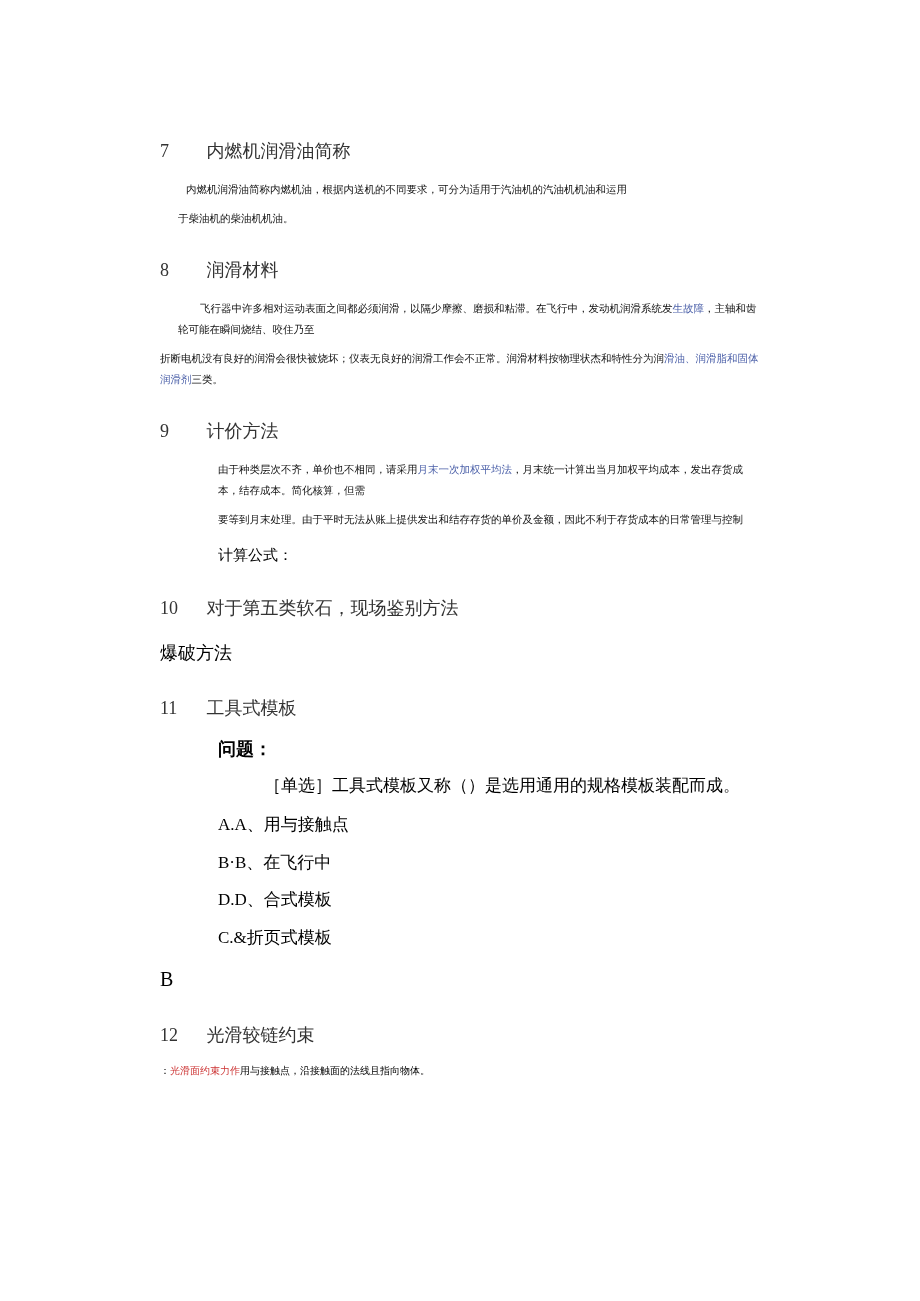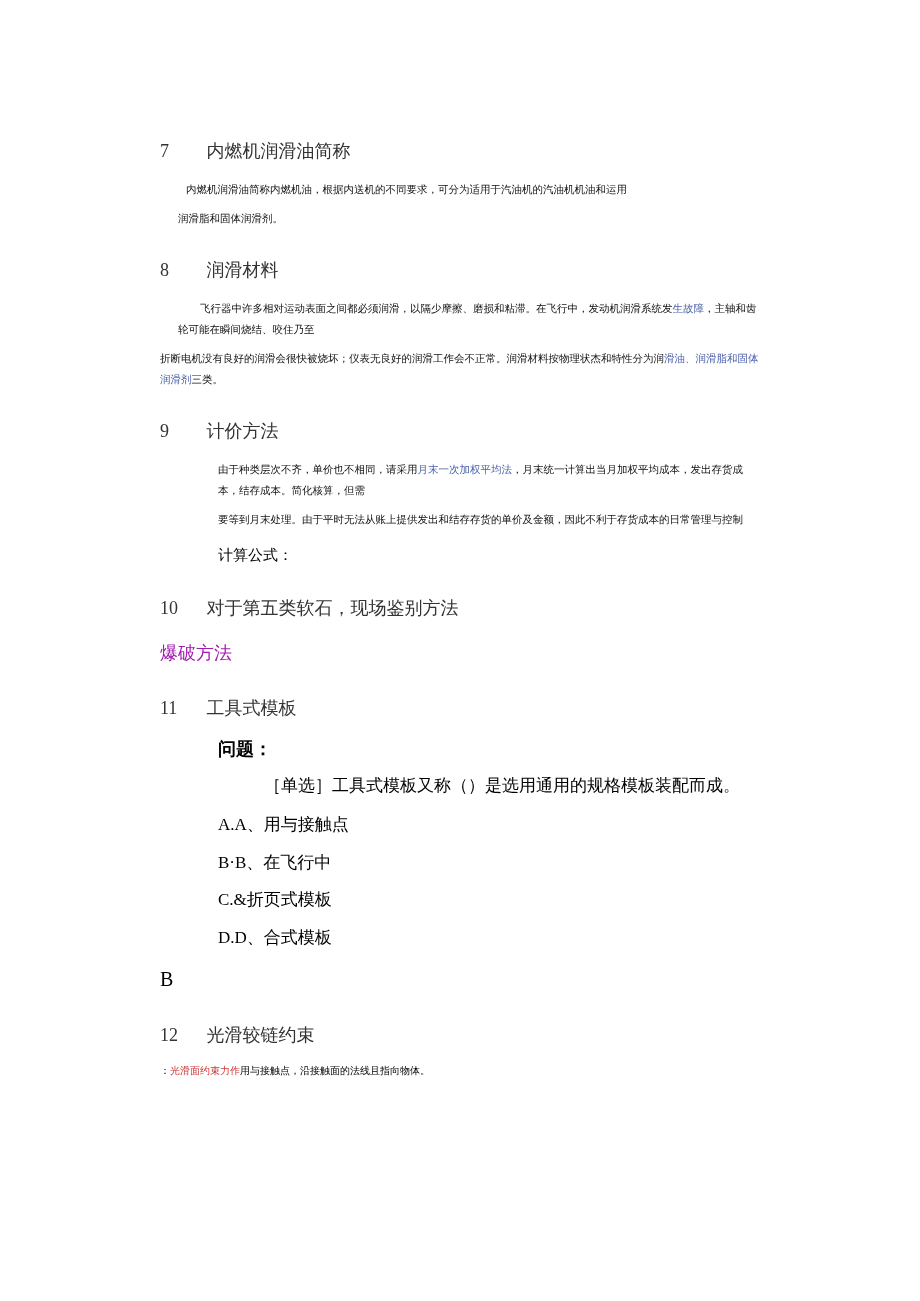--- a/index.html
+++ b/index.html
@@ -27,21 +27,21 @@
     font-size: 10.5px;
     color: #111;
     margin: 8px 0 8px 18px;
     line-height: 2.0;
   }
   .para-indent {
     text-indent: 8px;
   }
   .sub-h {
     font-size: 18px;
-    color: #a21caf;
+    color: #000000;
     margin: 18px 0 10px 0;
     font-weight: normal;
   }
   .link-blue { color: #4a5fa8; }
   .link-red  { color: #cc3333; }
   .q-block {
     margin-left: 58px;
     margin-top: 4px;
   }
   .q-label {
@@ -73,21 +73,21 @@
   }
 </style>
 </head>
 <body>
 
 <h2>
   <span class="num">7</span>
   <span>内燃机润滑油简称</span>
 </h2>
 <p class="para para-indent">内燃机润滑油简称内燃机油，根据内送机的不同要求，可分为适用于汽油机的汽油机机油和运用</p>
-<p class="para">润滑脂和固体润滑剂。</p>
+<p class="para">于柴油机的柴油机机油。</p>
 
 <h2>
   <span class="num">8</span>
   <span>润滑材料</span>
 </h2>
 <p class="para" style="text-indent:22px">
   <span>飞行器中许多相对运动表面之间都必须润滑，以隔少摩擦、磨损和粘滞。在飞行中，发动机润滑系统发</span><a class="link-blue">生故障</a><span>，主轴和齿轮可能在瞬间烧结、咬住乃至</span>
 </p>
 <p class="para" style="margin-left:0">
   <span>折断电机没有良好的润滑会很快被烧坏；仪表无良好的润滑工作会不正常。润滑材料按物理状杰和特性分为润</span><a class="link-blue">滑油、润滑脂和固体润滑剂</a><span>三类。</span>
@@ -111,22 +111,22 @@
 
 <h2>
   <span class="num">11</span>
   <span>工具式模板</span>
 </h2>
 <div class="q-block">
   <div class="q-label">问题：</div>
   <div class="q-text">［单选］工具式模板又称（）是选用通用的规格模板装配而成。</div>
   <div class="q-opt">A.A、用与接触点</div>
   <div class="q-opt">B·B、在飞行中</div>
+  <div class="q-opt">D.D、合式模板</div>
   <div class="q-opt">C.&amp;折页式模板</div>
-  <div class="q-opt">D.D、合式模板</div>
 </div>
 <div class="answer">B</div>
 
 <h2>
   <span class="num">12</span>
   <span>光滑较链约束</span>
 </h2>
 <p class="small-note">
   <span>：</span><a class="link-red">光滑面约束力作</a><span>用与接触点，沿接触面的法线且指向物体。</span>
 </p>

